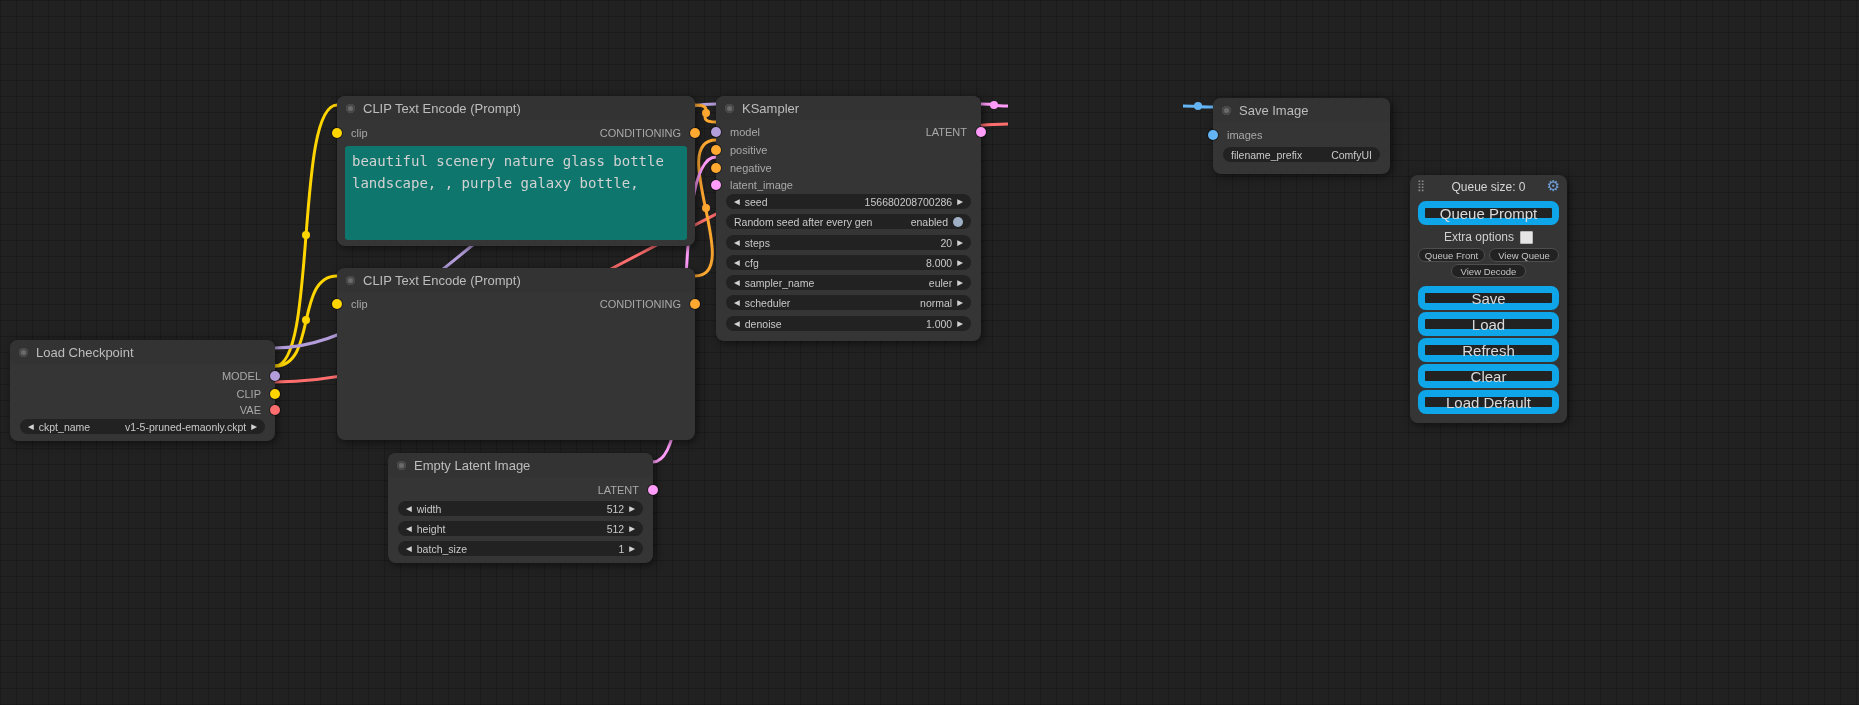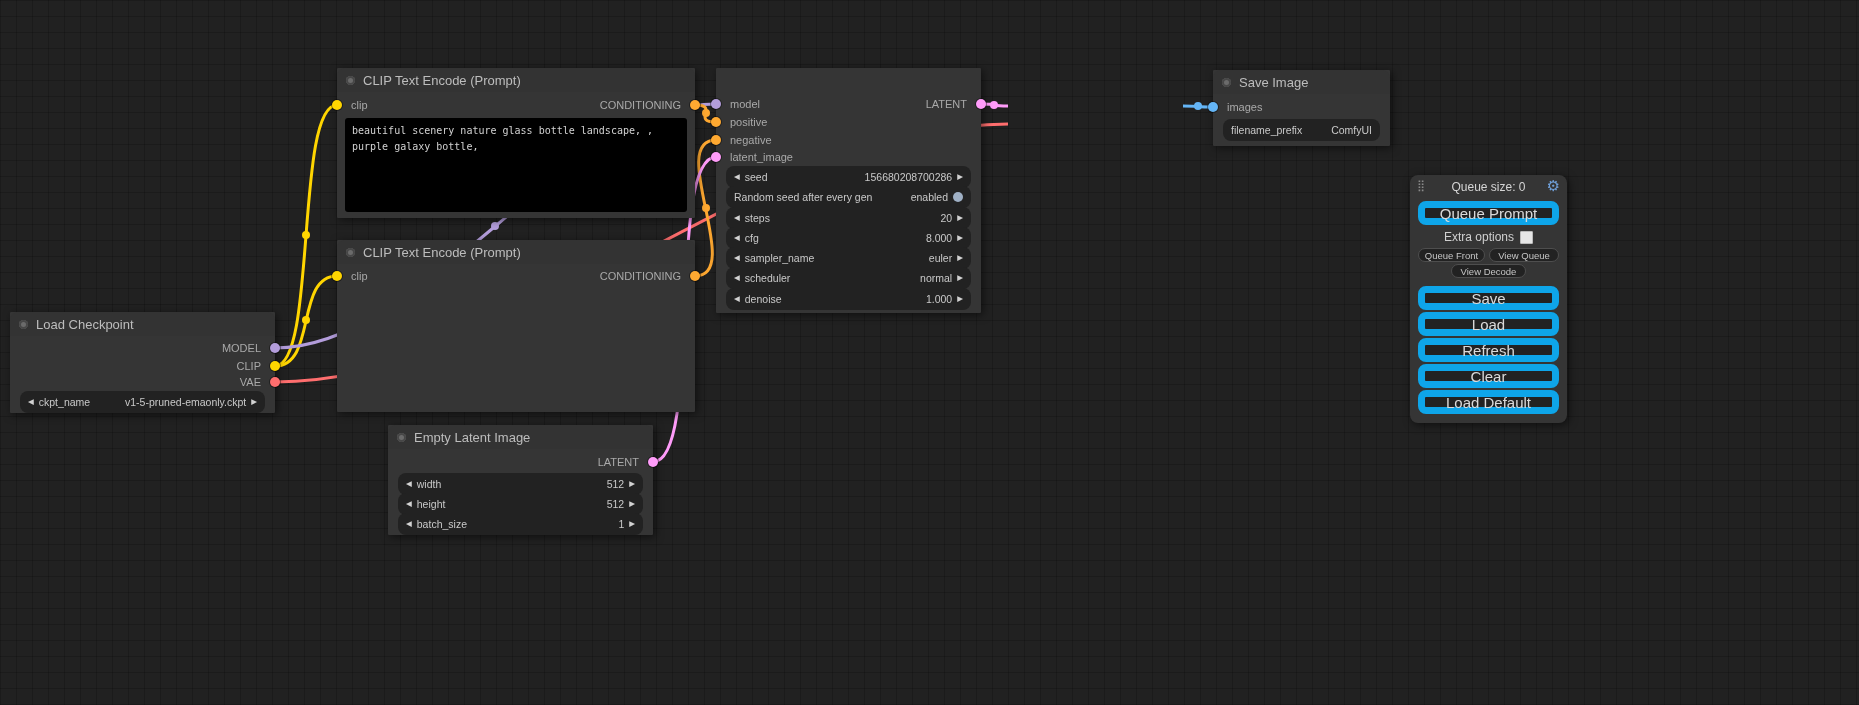--- a/index.html
+++ b/index.html
@@ -8,43 +8,43 @@
     background-color:#212121;
     background-image:
       linear-gradient(rgba(0,0,0,0.18) 1px, transparent 1px),
       linear-gradient(90deg, rgba(0,0,0,0.18) 1px, transparent 1px);
     background-size:16px 16px;
     font-family:"Liberation Sans",sans-serif;
     -webkit-font-smoothing:antialiased;
   }
   #canvas{position:absolute;inset:0;}
   svg.wires{position:absolute;left:0;top:0;z-index:1;}
-  .node{position:absolute;background:#353535;border-radius:1px;
-        box-shadow:2px 2px 8px rgba(0,0,0,.55);z-index:2;}
+  .node{position:absolute;background:#353535;border-radius:8px;
+        box-shadow:2px 2px 8px rgba(0,0,0,.55);z-index:2;margin-top:28px;}
   .ntitle{position:absolute;top:0;left:0;right:0;height:24px;background:#333333;
         border-radius:8px 8px 0 0;display:flex;align-items:center;gap:8px;
         padding:0 9px;color:#bdbdbd;font-size:13px;}
   .ndot{width:9px;height:9px;border-radius:50%;background:#6b6b6b;
         box-shadow:inset 0 0 0 2px #474747;flex:0 0 auto;}
   .port{position:absolute;width:10px;height:10px;border-radius:50%;z-index:3;
         box-shadow:0 0 0 1px rgba(0,0,0,.4);}
   .inlbl{position:absolute;left:14px;height:14px;line-height:14px;
         color:#a9a9a9;font-size:11px;white-space:nowrap;}
   .outlbl{position:absolute;right:14px;height:14px;line-height:14px;
         color:#a9a9a9;font-size:11px;white-space:nowrap;}
-  .widget{position:absolute;left:10px;right:10px;height:22px;background:#222222;
+  .widget{position:absolute;left:10px;right:10px;height:15px;background:#222222;
         border-radius:8px;display:flex;align-items:center;gap:5px;
         padding:0 8px;box-sizing:border-box;font-size:10.5px;color:#c9c9c9;
         cursor:pointer;}
   .warr{font-size:7.5px;color:#d2d2d2;line-height:1;flex:0 0 auto;}
   .wfill{flex:1;}
   .wval{white-space:nowrap;}
   .knob{width:10px;height:10px;border-radius:50%;flex:0 0 auto;}
-  .textbox{position:absolute;left:8px;right:8px;background:#000000;border-radius:3px;
-        color:#d2d2d2;font-family:"DejaVu Sans Mono",monospace;font-size:10px;
+  .textbox{position:absolute;left:8px;right:8px;background:#0f766e;border-radius:3px;
+        color:#d2d2d2;font-family:"DejaVu Sans Mono",monospace;font-size:14px;
         line-height:1.55;padding:5px 7px;box-sizing:border-box;
         white-space:pre-wrap;word-break:break-word;cursor:text;}
   
   .menu{position:absolute;left:1410px;top:175px;width:157px;height:248px;
         background:#353535;border-radius:8px;z-index:4;
         box-shadow:2px 2px 8px rgba(0,0,0,.55);}
   .qhead{position:absolute;top:3px;left:0;right:0;height:18px;text-align:center;
         line-height:18px;color:#d5d5d5;font-size:12px;}
   .qhandle{position:absolute;left:7px;top:4px;color:#8a8a8a;font-size:11px;cursor:grab;}
   .qgear{position:absolute;right:7px;top:2px;font-size:15px;cursor:pointer;}
@@ -152,20 +152,24 @@
     <div class="widget" style="top:88px">
       <span class="warr">◀</span>
       <span>batch_size</span>
       <span class="wfill"></span>
       <span class="wval">1</span>
       <span class="warr">▶</span>
     </div>
   </div>
 
   <div class="node" style="left:716px;top:68px;width:265px;height:245px;">
+    <div class="ntitle">
+      <span class="ndot"></span>
+      <span>KSampler</span>
+    </div>
     <div class="inlbl" style="top:29px">model</div>
     <div class="inlbl" style="top:47px">positive</div>
     <div class="inlbl" style="top:65px">negative</div>
     <div class="inlbl" style="top:82px">latent_image</div>
     <div class="outlbl" style="top:29px">LATENT</div>
     <span class="port" style="left: -5px; top: 31px; background: rgb(179, 157, 219);"></span>
     <span class="port" style="left: -5px; top: 49px; background: rgb(255, 169, 49);"></span>
     <span class="port" style="left: -5px; top: 67px; background: rgb(255, 169, 49);"></span>
     <span class="port" style="left: -5px; top: 84px; background: rgb(255, 156, 249);"></span>
     <span class="port" style="right: -5px; top: 31px; background: rgb(255, 156, 249);"></span>

